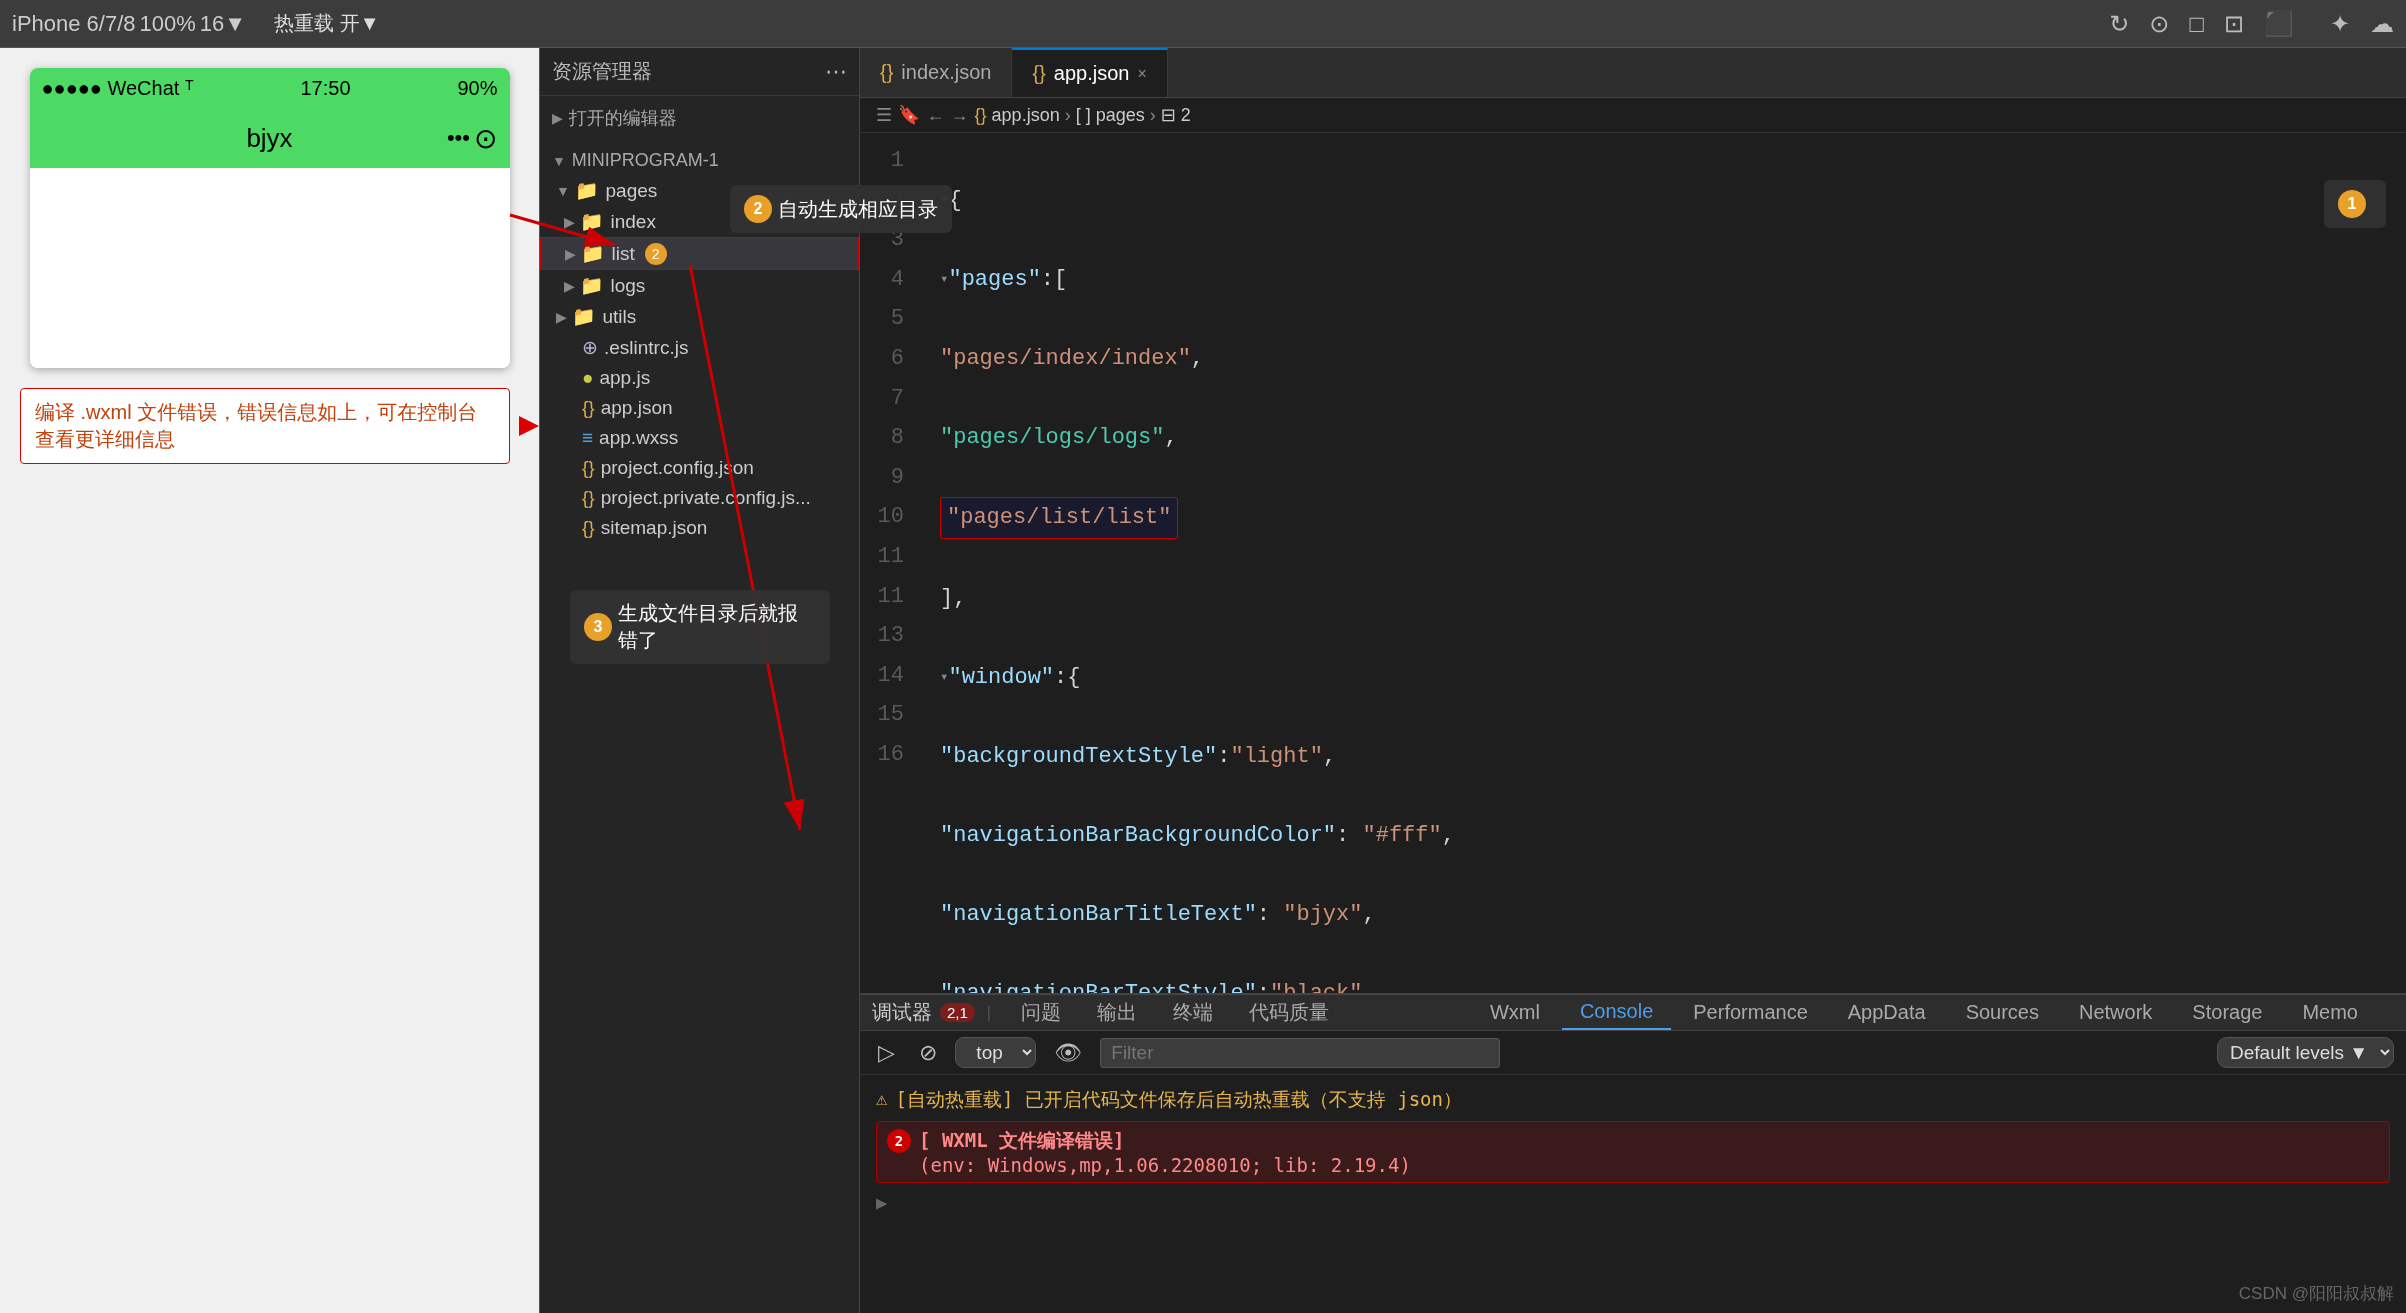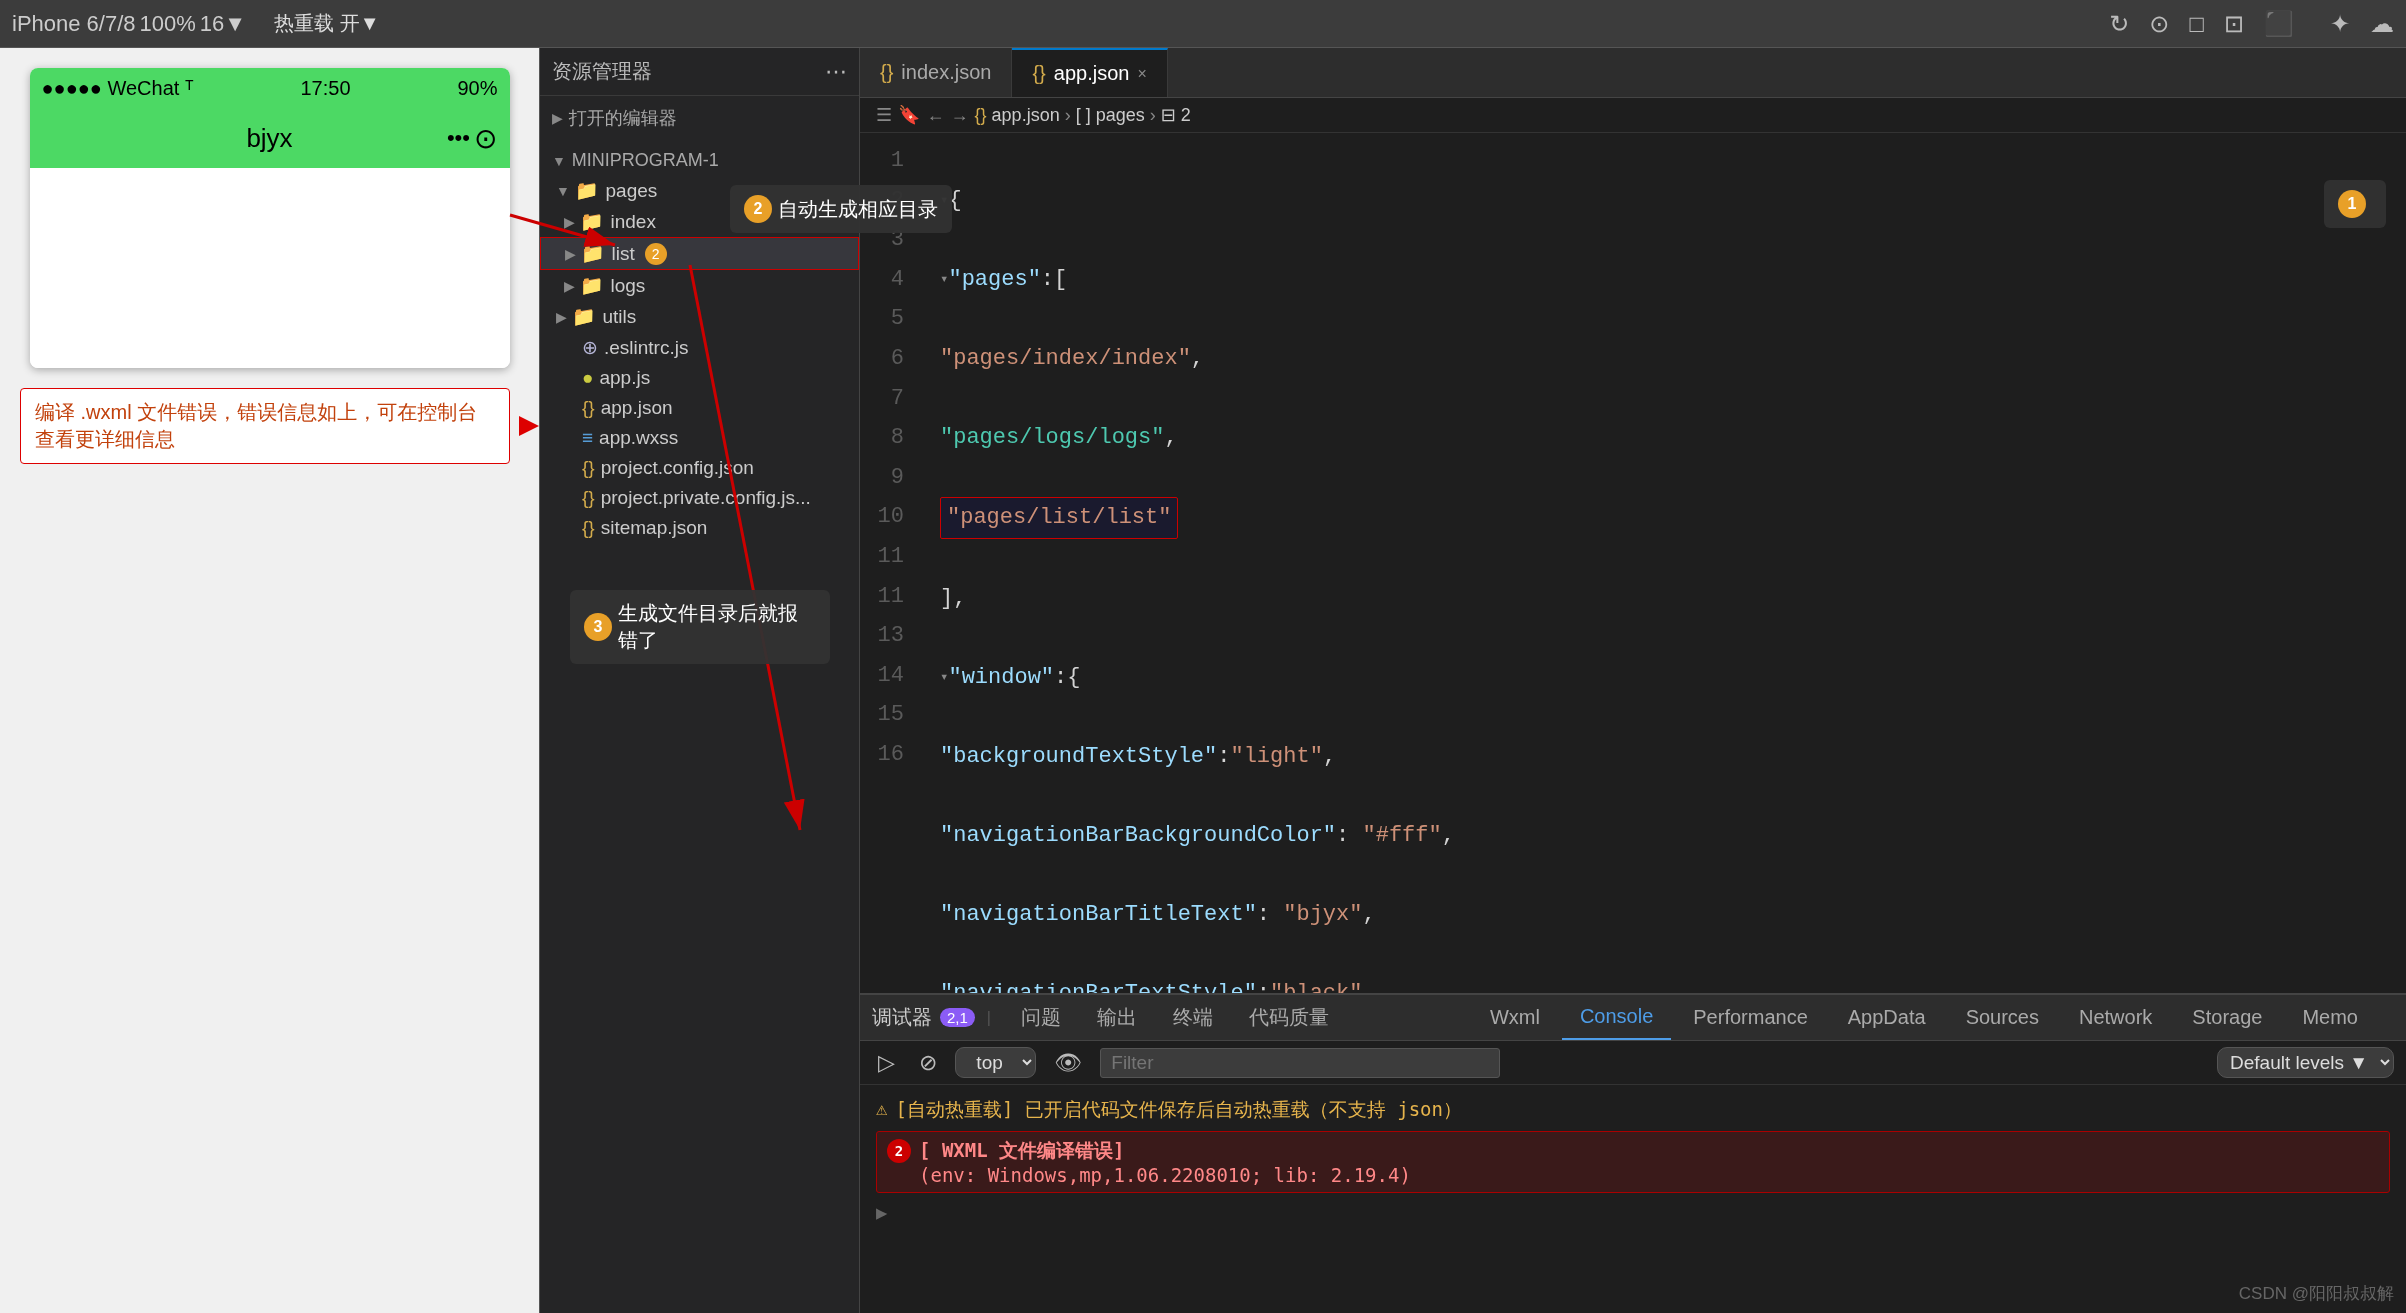--- a/index.html
+++ b/index.html
@@ -349,21 +349,21 @@
       width: calc(100% - 540px - 320px);
       position: absolute;
       bottom: 0;
       right: 0;
     }
 
     .debug-tabs {
       background: #2d2d2d;
       display: flex;
       align-items: center;
-      height: 46px;
+      height: 36px;
       gap: 0;
       padding: 0 12px;
       border-bottom: 1px solid #444;
     }
 
     .debug-tab {
       padding: 0 18px;
       height: 100%;
       display: flex;
       align-items: center;
@@ -372,21 +372,21 @@
       cursor: pointer;
       gap: 6px;
     }
 
     .debug-tab.active {
       color: #4e9de8;
       border-bottom: 2px solid #4e9de8;
     }
 
     .debug-badge {
-      background: #8b5cf6;
+      background: #7f1d1d;
       color: #fff;
       border-radius: 10px;
       padding: 1px 7px;
       font-size: 15px;
     }
 
     .debug-toolbar {
       background: #1e1e1e;
       display: flex;
       align-items: center;

